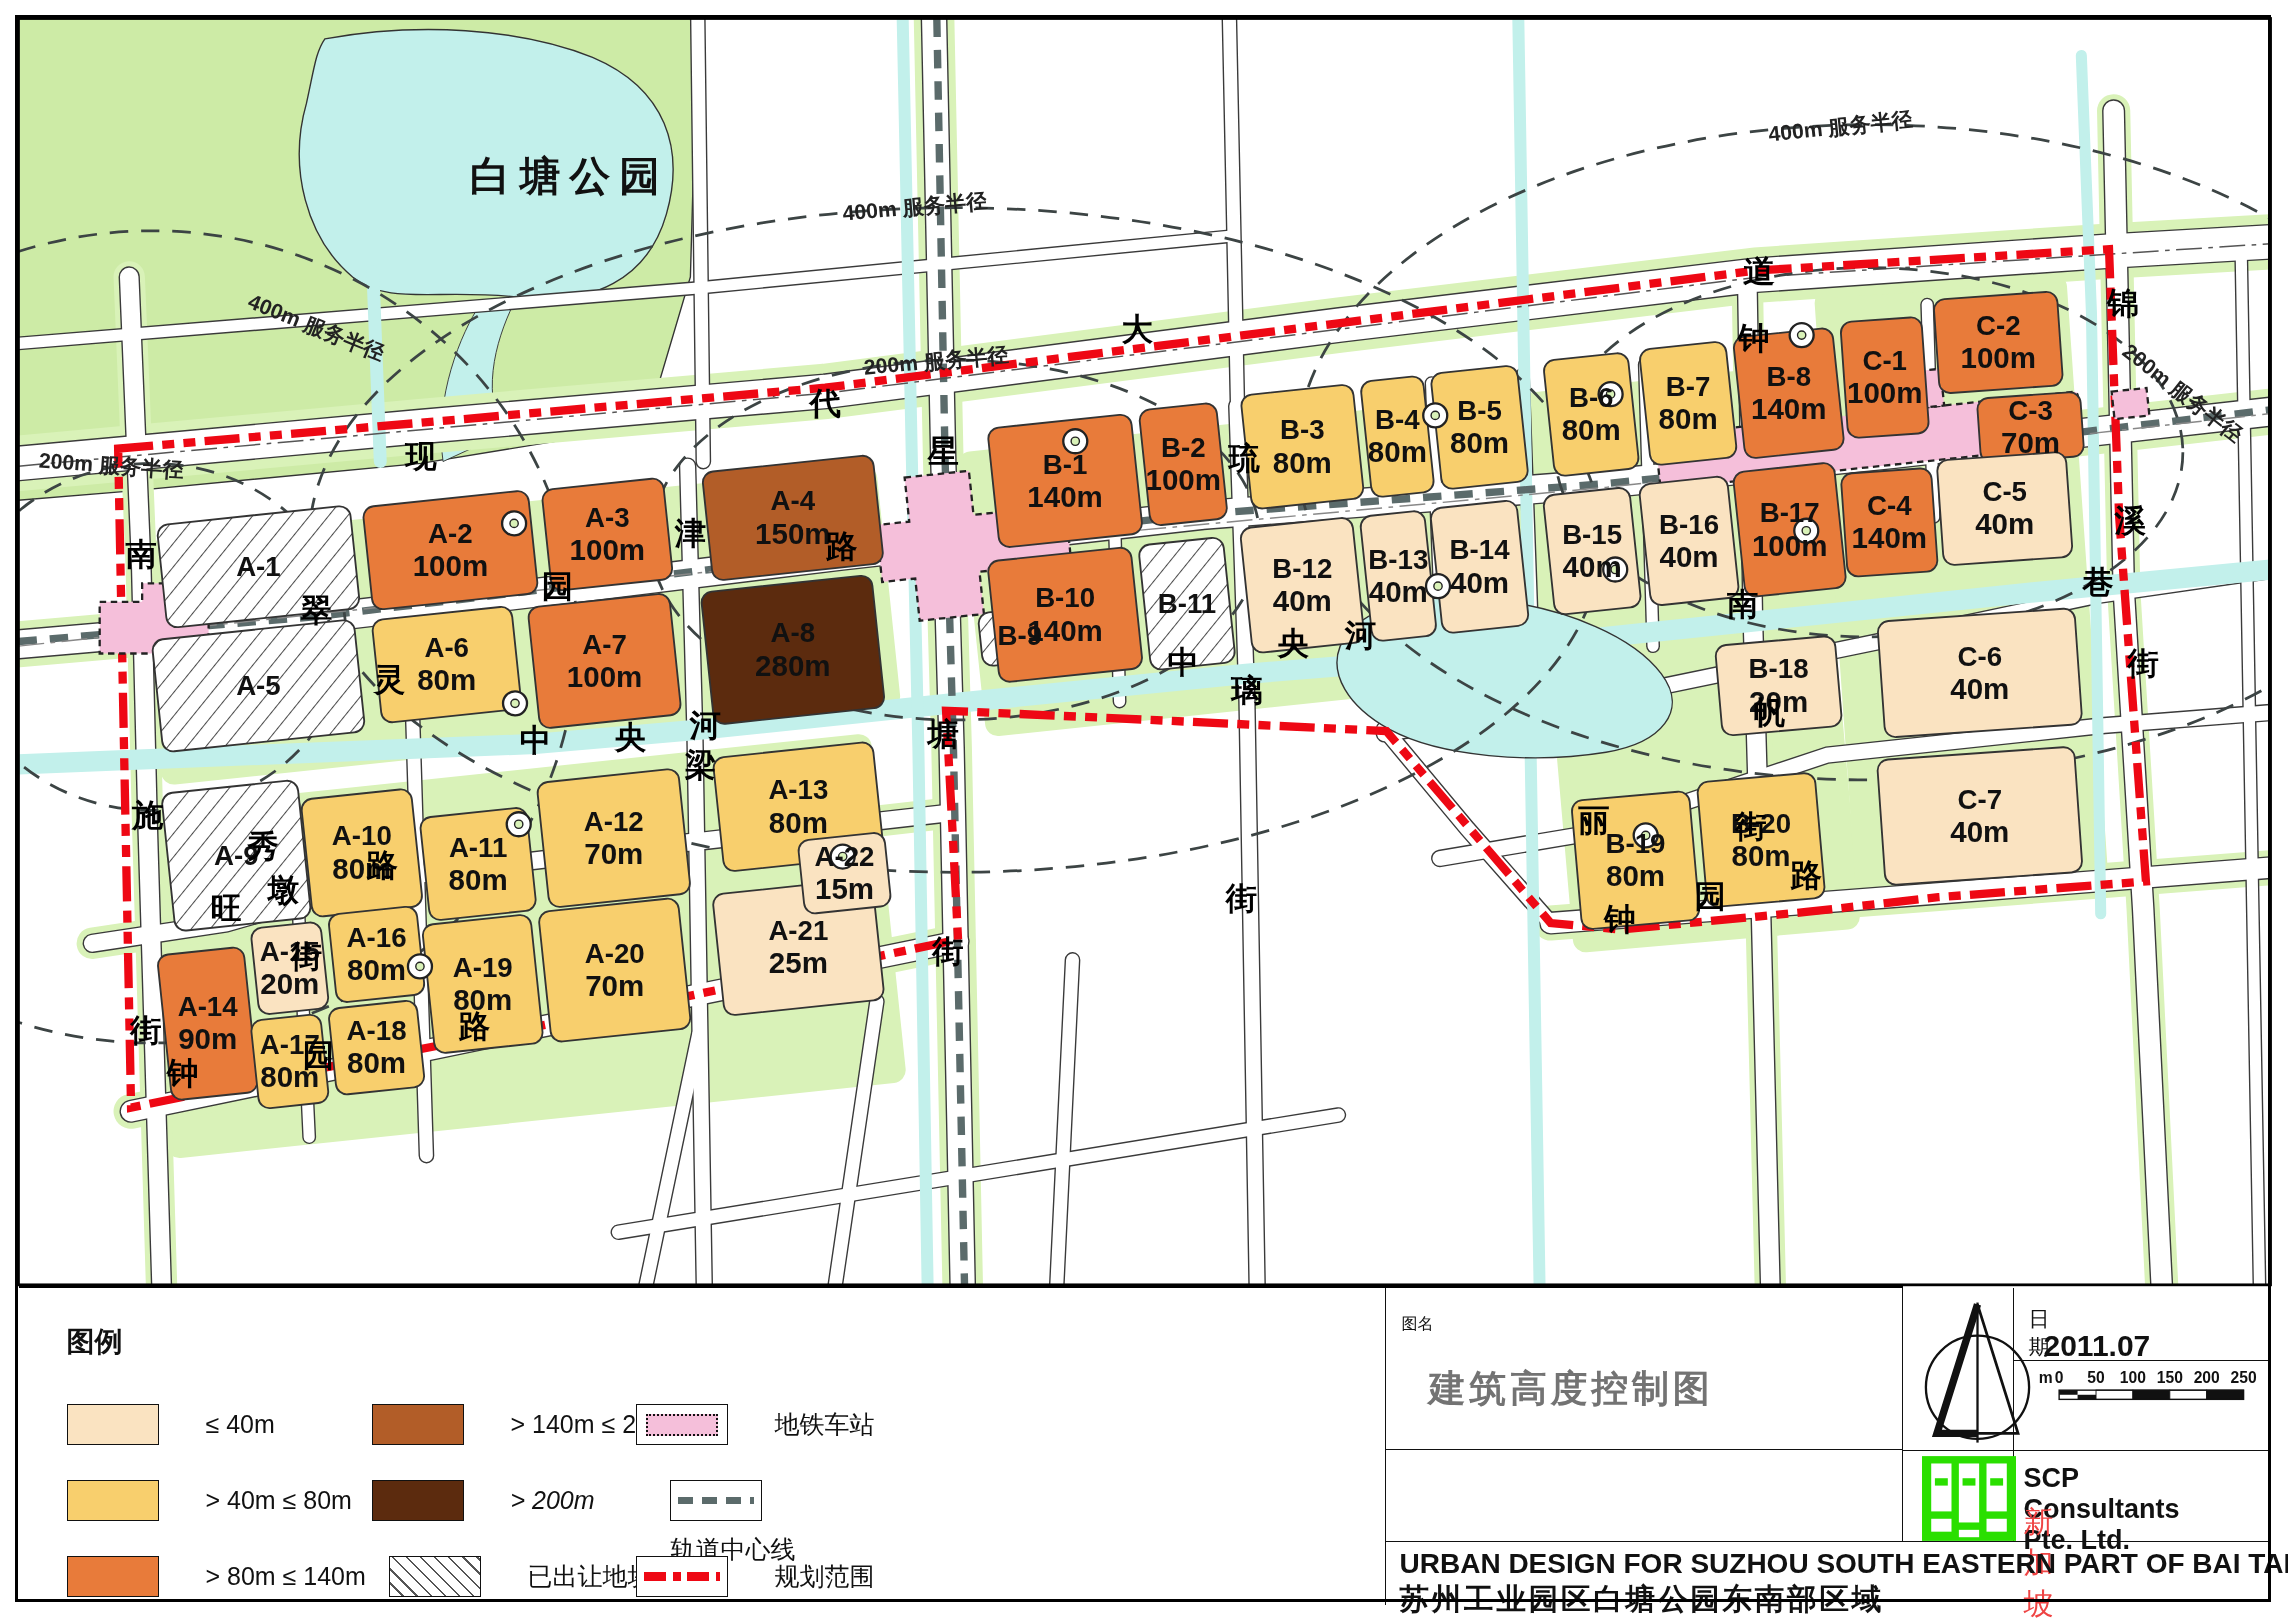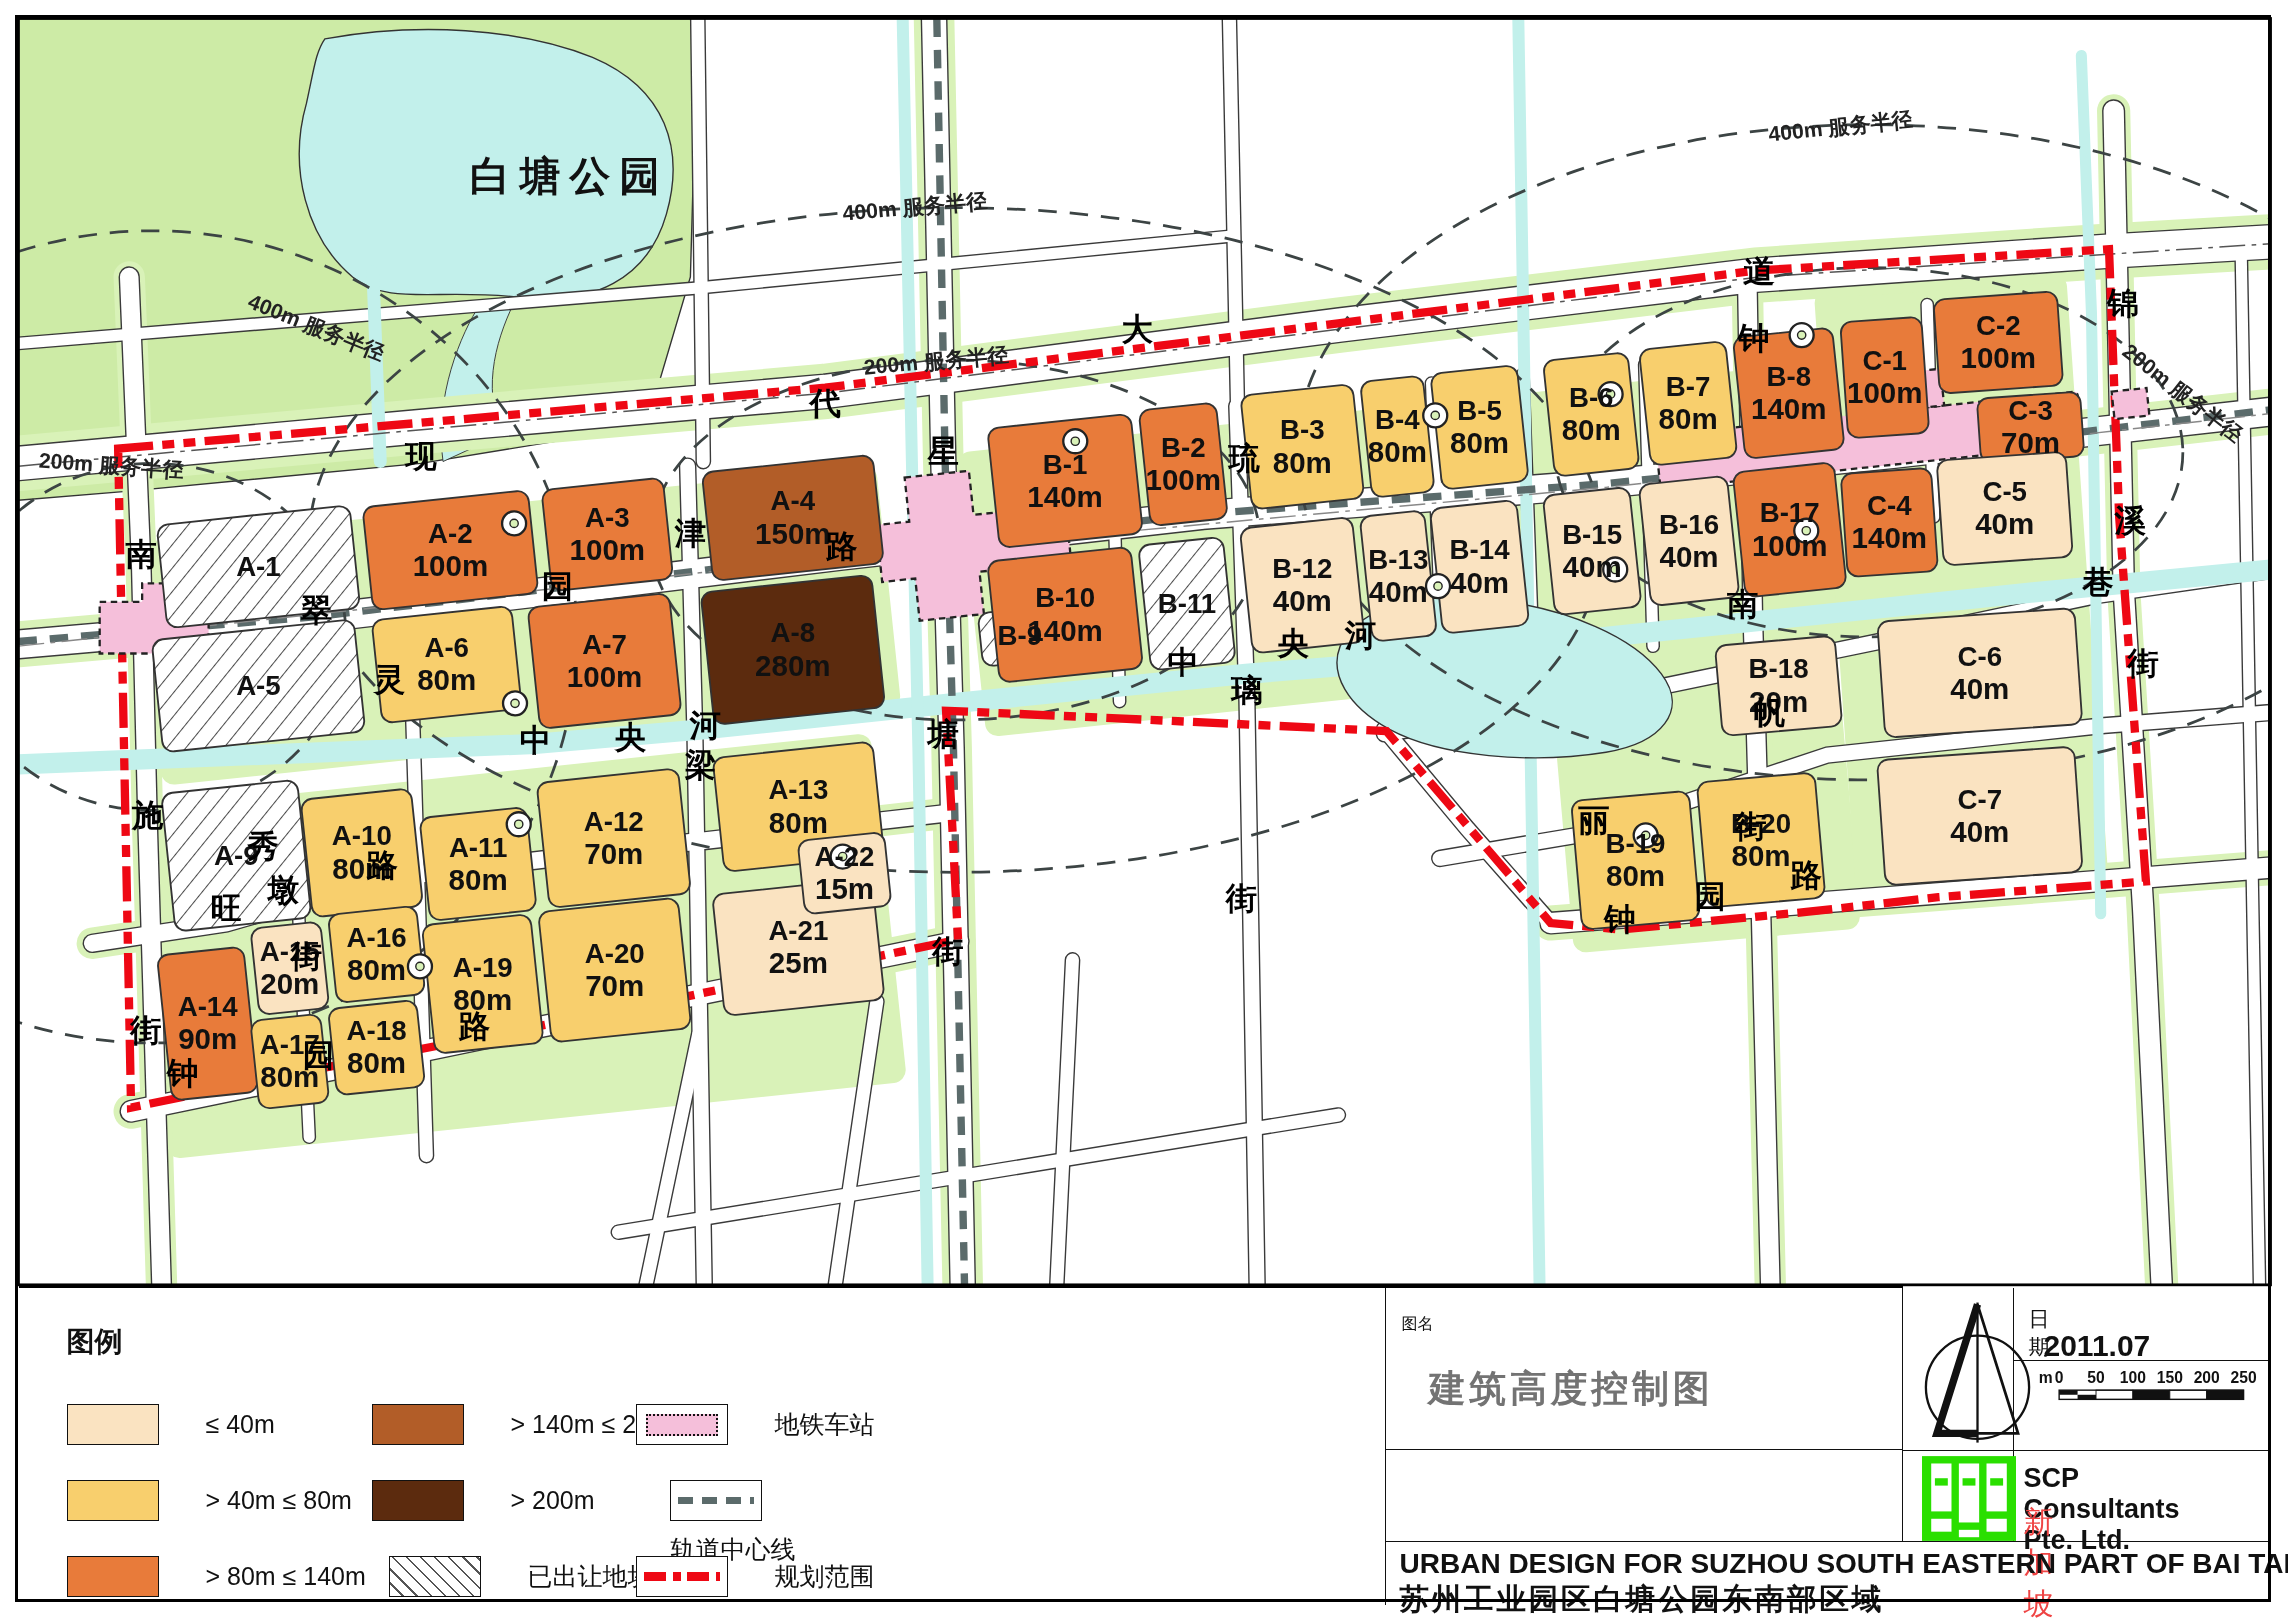--- a/index.html
+++ b/index.html
@@ -429,21 +429,21 @@
           <span class="leg-label">&gt; 40m ≤ 80m</span>
         </div>
         <div class="leg-row" style="left: 48px; top: 268px;">
           <div class="sw" style="background: rgb(232, 123, 58);"></div>
           <span class="leg-label">&gt; 80m ≤ 140m</span>
         </div>
         <div class="leg-row" style="left: 353px; top: 116px;">
           <div class="sw" style="background: rgb(178, 93, 40);"></div>
           <span class="leg-label">&gt; 140m ≤ 200m</span>
         </div>
-        <div class="leg-row" style="left: 353px; top: 192px;">
+        <div class="leg-row" style="left: 353px; top: 192px; font-style: italic;">
           <div class="sw" style="background: rgb(92, 43, 14);"></div>
           <span class="leg-label">&gt; 200m</span>
         </div>
         <div class="leg-row" style="left: 370px; top: 268px;">
           <div class="sw" style="background: repeating-linear-gradient(45deg, rgb(255, 255, 255) 0px, rgb(255, 255, 255) 8.3px, rgb(85, 85, 85) 8.3px, rgb(85, 85, 85) 10px);"></div>
           <span class="leg-label">已出让地块</span>
         </div>
         <div class="leg-row" style="left: 617px; top: 116px;">
           <div class="sym">
             <div class="sym-metro-inner"></div>

